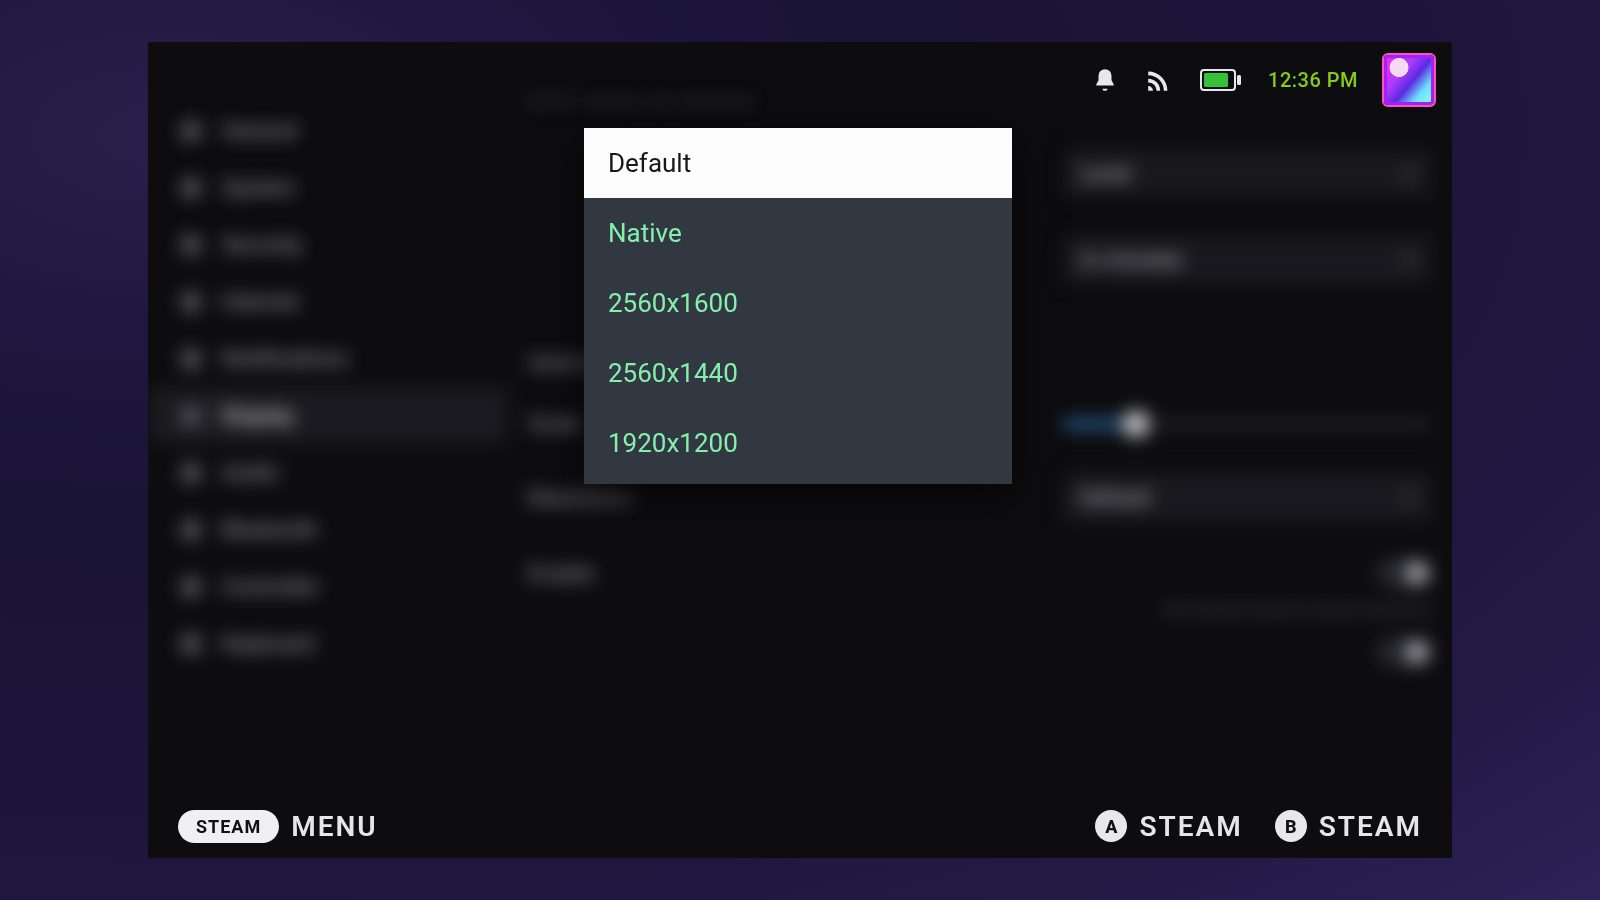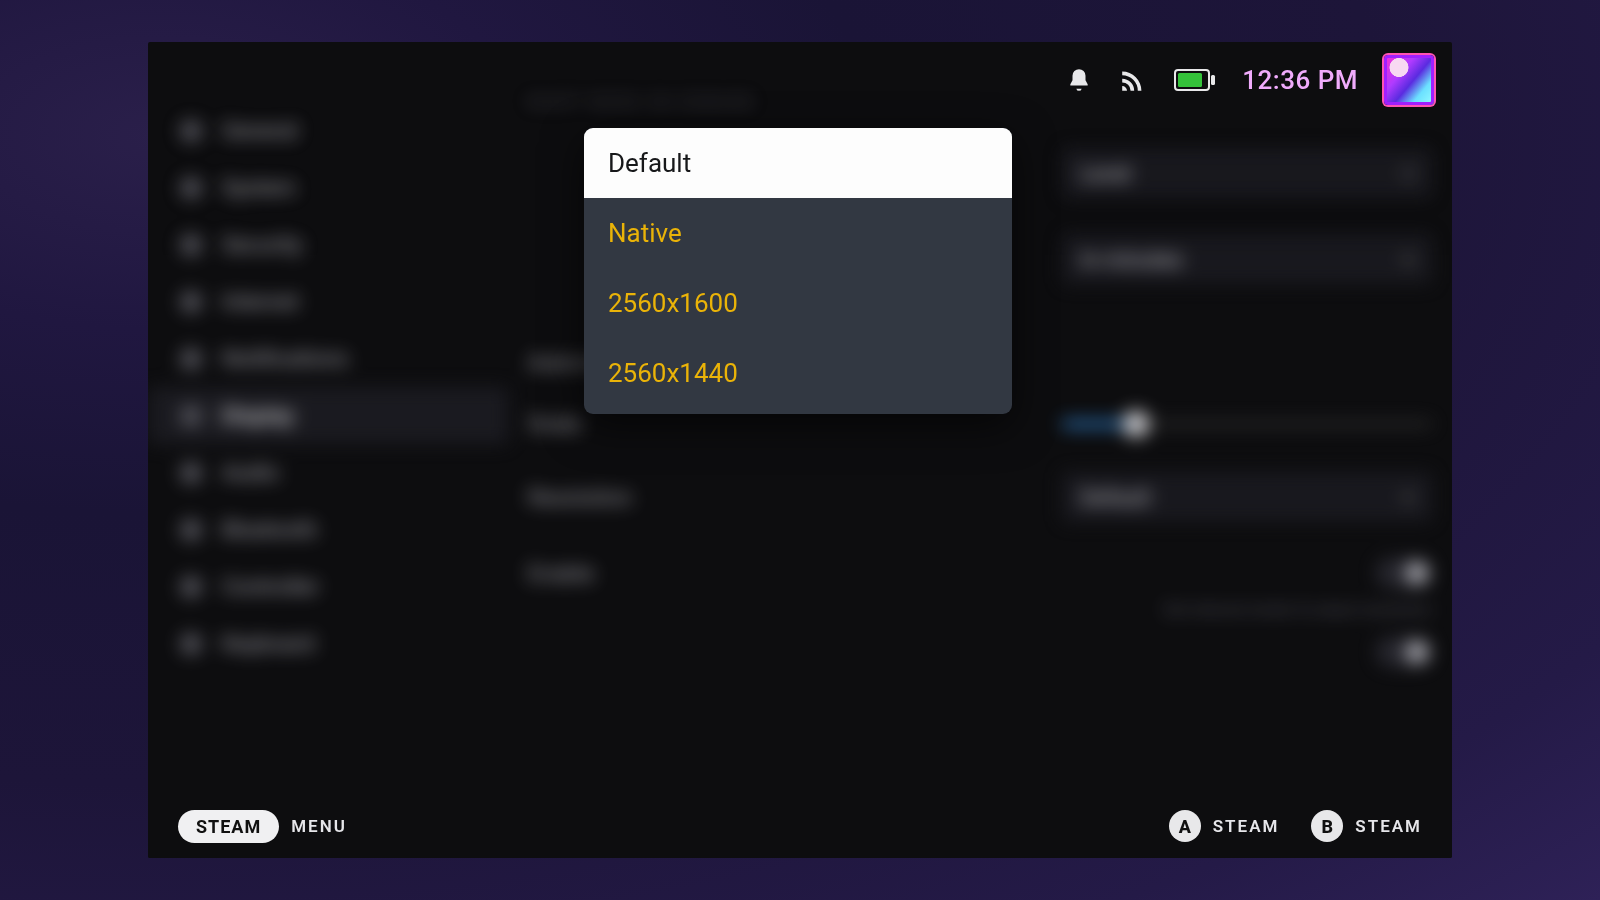--- a/index.html
+++ b/index.html
@@ -31,22 +31,22 @@
     right: 18px;
     height: 52px;
     display: flex;
     align-items: center;
     gap: 26px;
     z-index: 50;
   }
   .statusbar .icon { color: #e8e8ea; display: flex; align-items: center; }
   .statusbar .icon svg { display: block; }
   .clock {
-    color: #f0abfc;
-    font-size: 26px;
+    color: #84cc16;
+    font-size: 20px;
     font-weight: 500;
     letter-spacing: .5px;
   }
   .avatar {
     width: 50px; height: 50px;
     border-radius: 4px;
     background:
       radial-gradient(circle at 30% 25%, #f8d9f2 0 18%, transparent 19%),
       linear-gradient(130deg, #ff2bd0 0%, #b03bff 35%, #5a2be0 55%, #6be0ff 75%, #9affff 100%);
     box-shadow: 0 0 0 2px #ff52b4, 0 0 0 3px #a020ff inset;
@@ -135,30 +135,30 @@
     font-size:16px; color:#5a5a66; text-align:right; margin-top:-6px;
   }
 
   
   .popup {
     position: absolute;
     left: 436px;
     top: 86px;
     width: 428px;
     background: #323842;
-    border-radius: 9px;
+    border-radius: 0;
     box-shadow: 0 12px 40px rgba(0,0,0,.6);
     padding-bottom: 6px;
     z-index: 60;
     overflow: hidden;
   }
   .popup-item {
     padding: 20px 24px;
     font-size: 26px;
-    color: #eab308;
+    color: #86efac;
     cursor: pointer;
   }
   .popup-item.selected {
     background: #fdfdfd;
     color: #17181a;
   }
 
   
   .footer {
     position: absolute;
@@ -174,21 +174,21 @@
     background: #f0f0f2;
     color: #111;
     font-weight: 700;
     font-size: 18px;
     letter-spacing: 1px;
     padding: 6px 18px;
     border-radius: 20px;
   }
   .footer-label {
     color: #e6e6ea;
-    font-size: 17px;
+    font-size: 28px;
     font-weight: 600;
     letter-spacing: 2px;
   }
   .btn-circle {
     width: 32px; height: 32px; border-radius: 50%;
     background: #e8e8ea; color: #111;
     display: flex; align-items: center; justify-content: center;
     font-weight: 800; font-size: 18px;
   }
   .footer-group { display: flex; align-items: center; gap: 12px; }
@@ -306,20 +306,21 @@
         <div class="toggle"></div>
       </div>
     </div>
   </div>
 
   <div class="popup">
     <div class="popup-item selected">Default</div>
     <div class="popup-item">Native</div>
     <div class="popup-item">2560x1600</div>
     <div class="popup-item">2560x1440</div>
+    <div class="popup-item">1920x1200</div>
   </div>
 
   <div class="footer">
     <div class="footer-left">
       <div class="footer-group">
         <span class="pill">STEAM</span>
         <span class="footer-label">MENU</span>
       </div>
     </div>
     <div class="footer-right">

